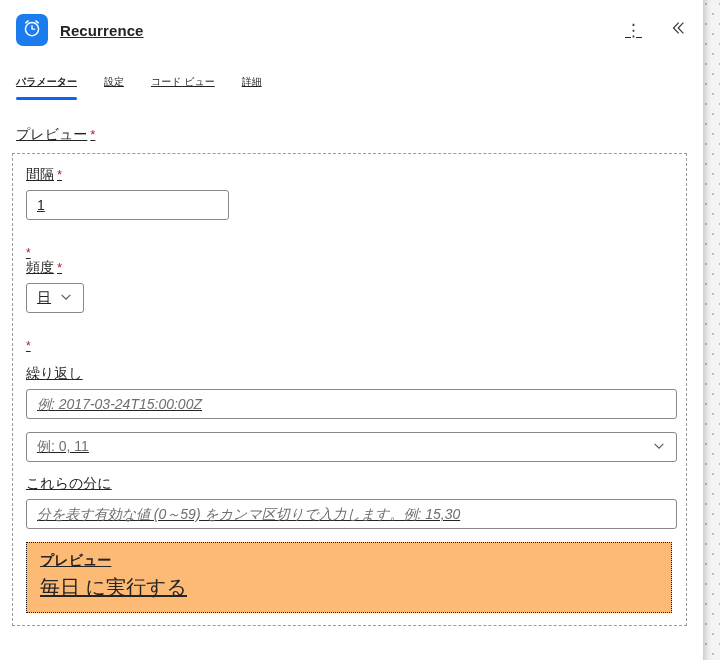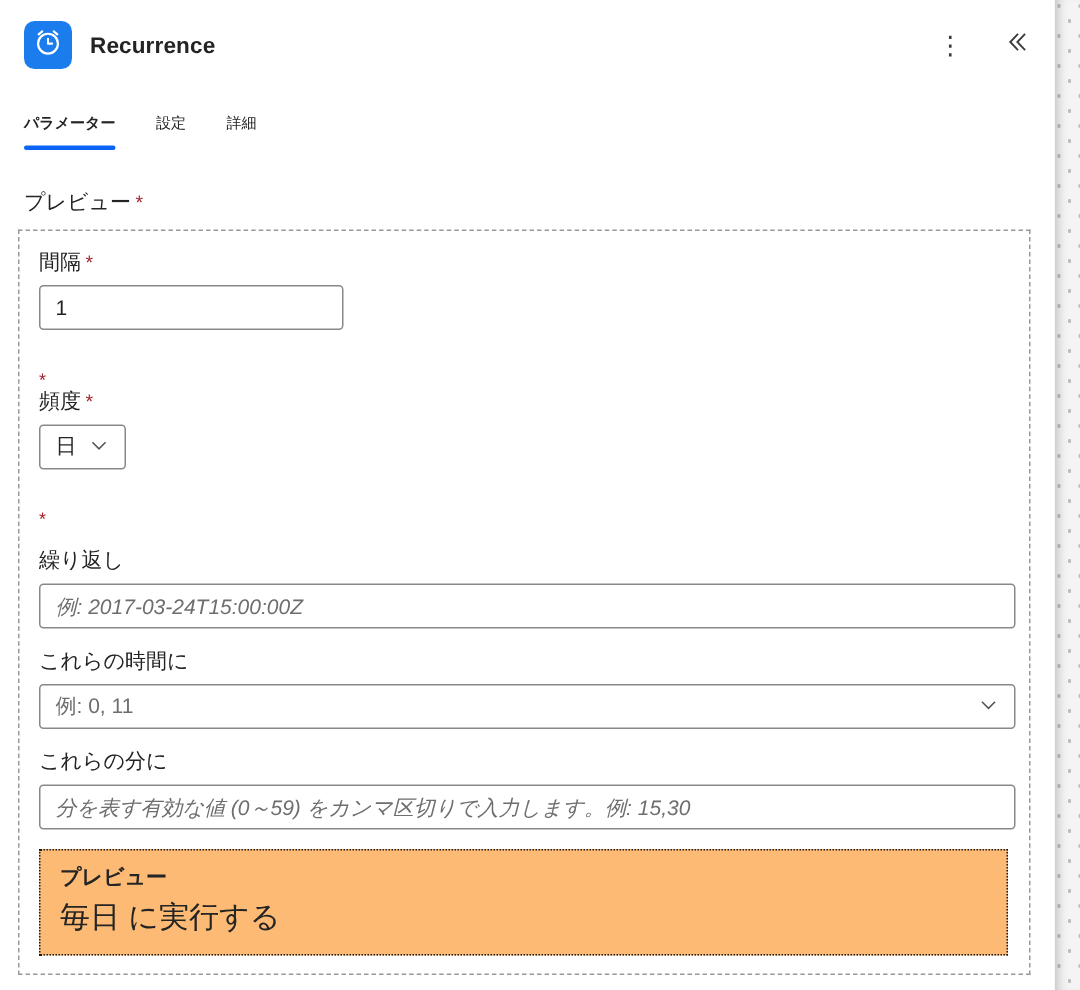--- a/index.html
+++ b/index.html
@@ -22,20 +22,21 @@
       radial-gradient(#bdbdbd 0.9px, transparent 1.1px);
     background-size: 14px 20px, 14px 20px;
     background-position: 3px 4px, 10px 14px;
     box-shadow: inset 7px 0 7px -5px rgba(0,0,0,0.22);
   }
 
   .panel {
     position: absolute; top: 0; left: 0;
     width: 703px; height: 486px;
     background: #ffffff;
+    text-decoration: underline;
   }
 
   
   .header { display: flex; align-items: center; padding: 14px 14px 0 16px; }
   .app-icon {
     width: 32px; height: 32px; border-radius: 7px;
     background: #1b7ced;
     display: flex; align-items: center; justify-content: center;
     flex: 0 0 auto;
   }
@@ -130,20 +131,21 @@
             <path d="M8.6 3.2 L4 8 L8.6 12.8 M12.8 3.2 L8.2 8 L12.8 12.8" fill="none" stroke="#3b3b3b" stroke-width="1.1"></path>
           </svg>
         </span>
       </div>
     </div>
   </div>
 
   <div class="tabs">
     <div class="tab active">パラメーター</div>
     <div class="tab">設定</div>
+    <div class="tab">コード ビュー</div>
     <div class="tab">詳細</div>
   </div>
 
   <div class="section-label">
     <span>プレビュー</span><span class="req">*</span>
   </div>
 
   <div class="card">
 
     <div class="two-col frow">
@@ -170,21 +172,20 @@
       <div class="after-req">*</div>
     </div>
 
 
     <div class="frow">
       <div class="flabel">繰り返し</div>
       <input class="control" type="text" placeholder="例: 2017-03-24T15:00:00Z" style="">
     </div>
 
     <div class="frow">
-      <div class="flabel">これらの時間に</div>
       <div class="control select">
         <span class="sel-text placeholder-text">例: 0, 11</span>
         <span class="chev">
           <svg width="14" height="14" viewBox="0 0 16 16">
               <path d="M3 5.5 L8 10.5 L13 5.5" fill="none" stroke="#555" stroke-width="1.2"></path>
             </svg>
         </span>
       </div>
     </div>
 

